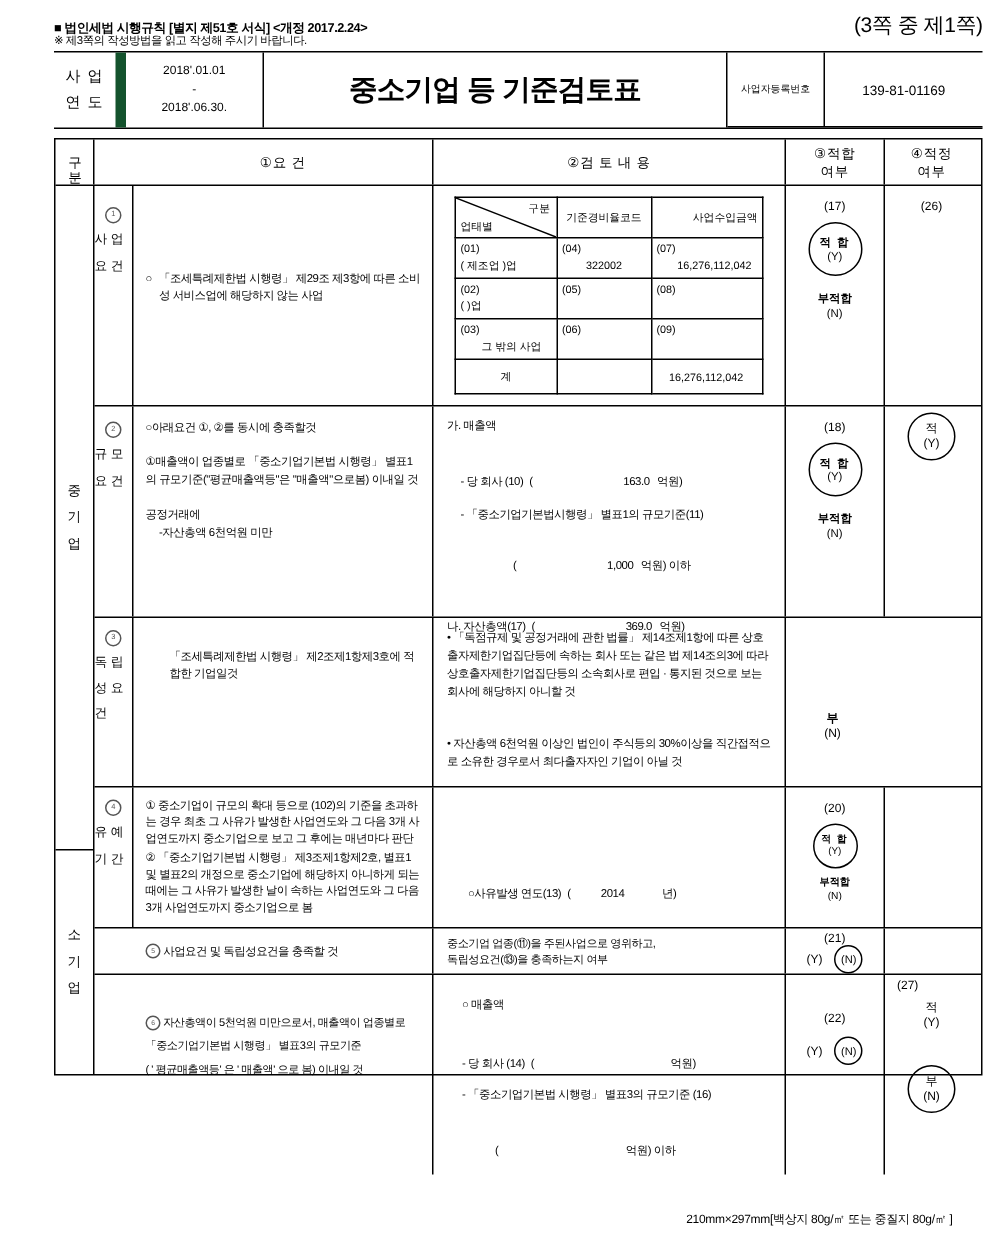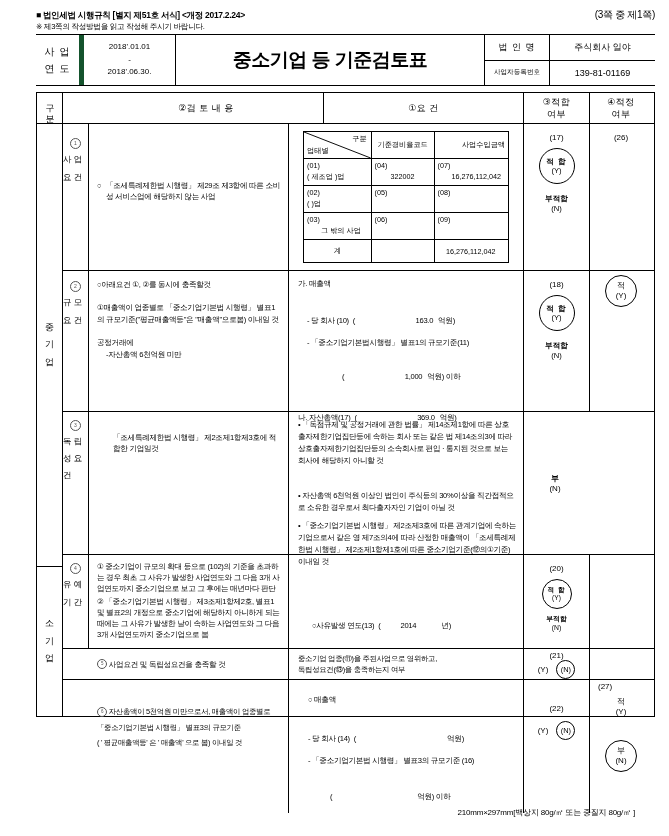--- a/index.html
+++ b/index.html
@@ -31,21 +31,21 @@
     right: 14px;
     display: flex;
     justify-content: space-between;
     align-items: baseline;
     font-size: 8.5px;
     letter-spacing: -0.3px;
   }
   .top-line-1 { top: 8px; }
   .top-line-2 { top: 22px; }
   .form-ref { font-weight: bold; }
-  .page-of { font-size: 10px; }
+  .page-of { font-size: 14px; }
   .notice { font-size: 7.6px; letter-spacing: -0.3px; }
 
   
   .title-band {
     position: absolute;
     left: 36px;
     top: 34px;
     width: 619px;
     height: 52px;
     display: flex;
@@ -58,21 +58,21 @@
     display: flex;
     align-items: center;
     justify-content: center;
     text-align: center;
   }
   .tb-year-label {
     width: 48px;
     flex-direction: column;
     font-size: 10px;
     letter-spacing: 1px;
-    border-right: 5px solid #14532d;
+    border-right: 7px solid #14532d;
     line-height: 1.7;
   }
   .tb-year-value {
     width: 92px;
     flex-direction: column;
     font-size: 8px;
     border-right: 1.4px solid #000;
     line-height: 1.55;
   }
   .tb-title {
@@ -350,42 +350,38 @@
       <span>연 도</span>
     </div>
     <div class="tb-cell tb-year-value">
       <span>2018'.01.01</span>
       <span>-</span>
       <span>2018'.06.30.</span>
     </div>
     <div class="tb-cell tb-title">중소기업 등 기준검토표</div>
     <div class="tb-corp">
       <div class="tb-corp-row">
-        <div class="tb-corp-key">법 인 명</div>
-        <div class="tb-corp-val">주식회사 일야</div>
-      </div>
-      <div class="tb-corp-row">
         <div class="tb-corp-key small">사업자등록번호</div>
         <div class="tb-corp-val">139-81-01169</div>
       </div>
     </div>
   </div>
 
   <div class="grid">
 
     <div class="grow hdr-row">
       <div class="cell c-gubun">
         <span class="hdr-vert">구분</span>
       </div>
       <div class="cell c-marker" style="border-right:none;"></div>
+      <div class="cell c-req" style="width:200px;">
+        <span>①요      건</span>
+      </div>
       <div class="cell c-review">
         <span>②검 토 내 용</span>
-      </div>
-      <div class="cell c-req" style="width:200px;">
-        <span>①요      건</span>
       </div>
       <div class="cell c-fit hdr-2line">
         <span>③적합</span>
         <span>여부</span>
       </div>
       <div class="cell c-proper hdr-2line">
         <span>④적정</span>
         <span>여부</span>
       </div>
     </div>
@@ -584,21 +580,20 @@
           </div>
           <div class="cell c-req">
             <div class="req-body" style="padding-top:20px;padding-left:24px;">
               <span>「조세특례제한법 시행령」 제2조제1항제3호에 적합한 기업일것</span>
             </div>
           </div>
           <div class="cell c-review">
             <div class="rev-body" style="line-height:1.6;">
               <div class="rev-line">• 「독점규제 및 공정거래에 관한 법률」 제14조제1항에 따른 상호출자제한기업집단등에 속하는 회사 또는 같은 법 제14조의3에 따라 상호출자제한기업집단등의 소속회사로 편입 · 통지된 것으로 보는 회사에 해당하지 아니할 것</div>
               <div class="rev-line" style="margin-top:22px;">• 자산총액 6천억원 이상인 법인이 주식등의 30%이상을 직간접적으로 소유한 경우로서 최다출자자인 기업이 아닐 것</div>
-              <div class="rev-line" style="margin-top:6px;">• 「중소기업기본법 시행령」 제2조제3호에 따른 관계기업에 속하는 기업으로서 같은 영 제7조의4에 따라 산정한 매출액이 「조세특례제한법 시행령」 제2조제1항제1호에 따른 중소기업기준(⑫의①기준) 이내일 것</div>
             </div>
           </div>
           <div class="cell c-proper">
             <div class="proper-stack" style="padding-top:62px;">
               <span class="proper-plain">
                 <b>부</b><br>
                 <span>(N)</span>
               </span>
             </div>
           </div>

